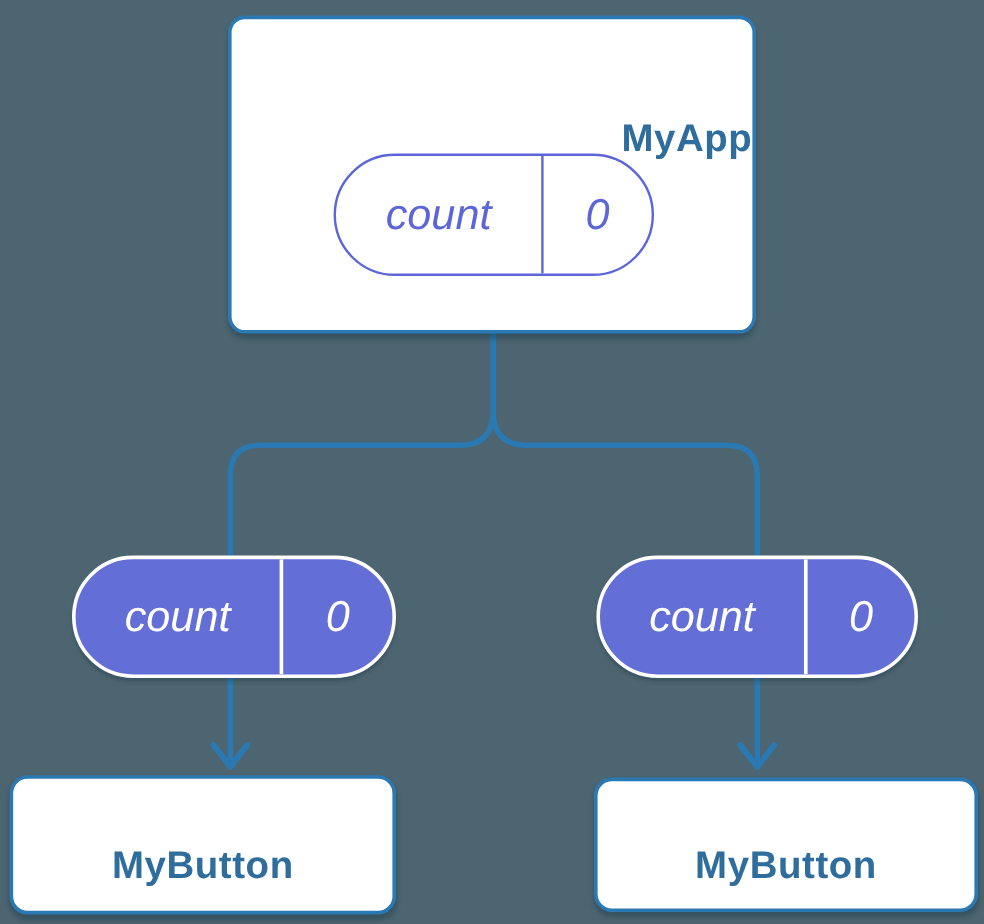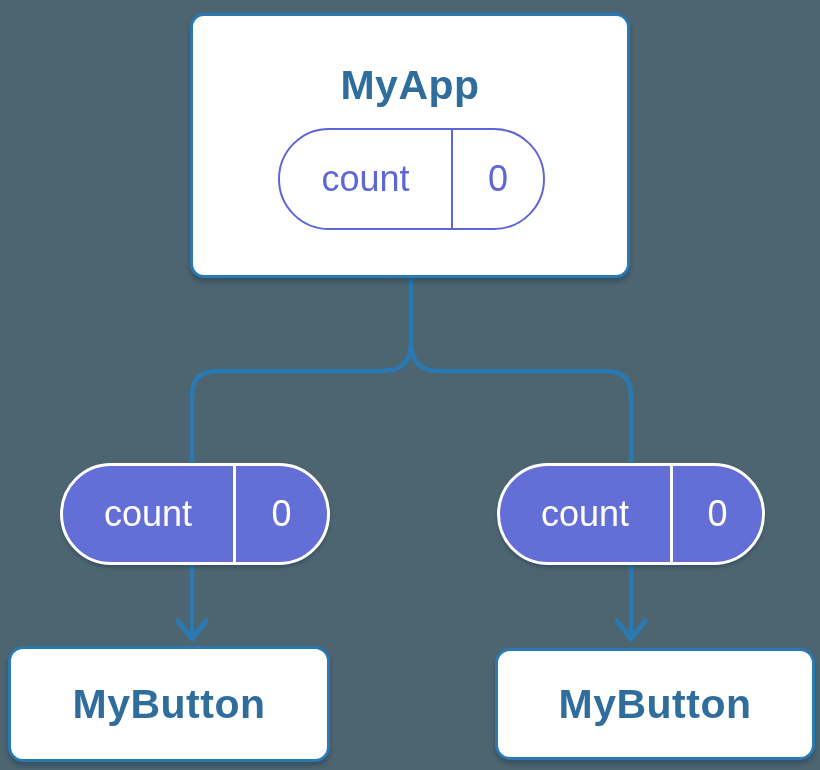--- a/index.html
+++ b/index.html
@@ -42,39 +42,41 @@
     box-shadow: 0 4px 4px rgba(15, 45, 65, 0.35);
   }
   .root-card {
     left: 190px;
     top: 13px;
     width: 440px;
     height: 265px;
   }
   .card-title {
     color: var(--component-text, #2f6d9d);
-    font-size: 41px;
+    font-size: 32px;
     font-weight: 600;
     letter-spacing: 0.5px;
-    text-align: center;
+    text-align: right;
+    margin-top: 35px;
   }
   .root-card .card-title {
     position: absolute;
     left: 0;
     right: 0;
     top: 46px;
   }
   .pill {
     position: absolute;
     display: flex;
     align-items: stretch;
     border-radius: 999px;
     box-sizing: border-box;
     z-index: 2;
     overflow: hidden;
+    font-style: italic;
   }
   .pill-label, .pill-value {
     display: flex;
     align-items: center;
     justify-content: center;
     font-size: 36px;
     font-weight: 400;
   }
   .pill-label { flex: none; width: 171px; }
   .pill-value { flex: 1; }

